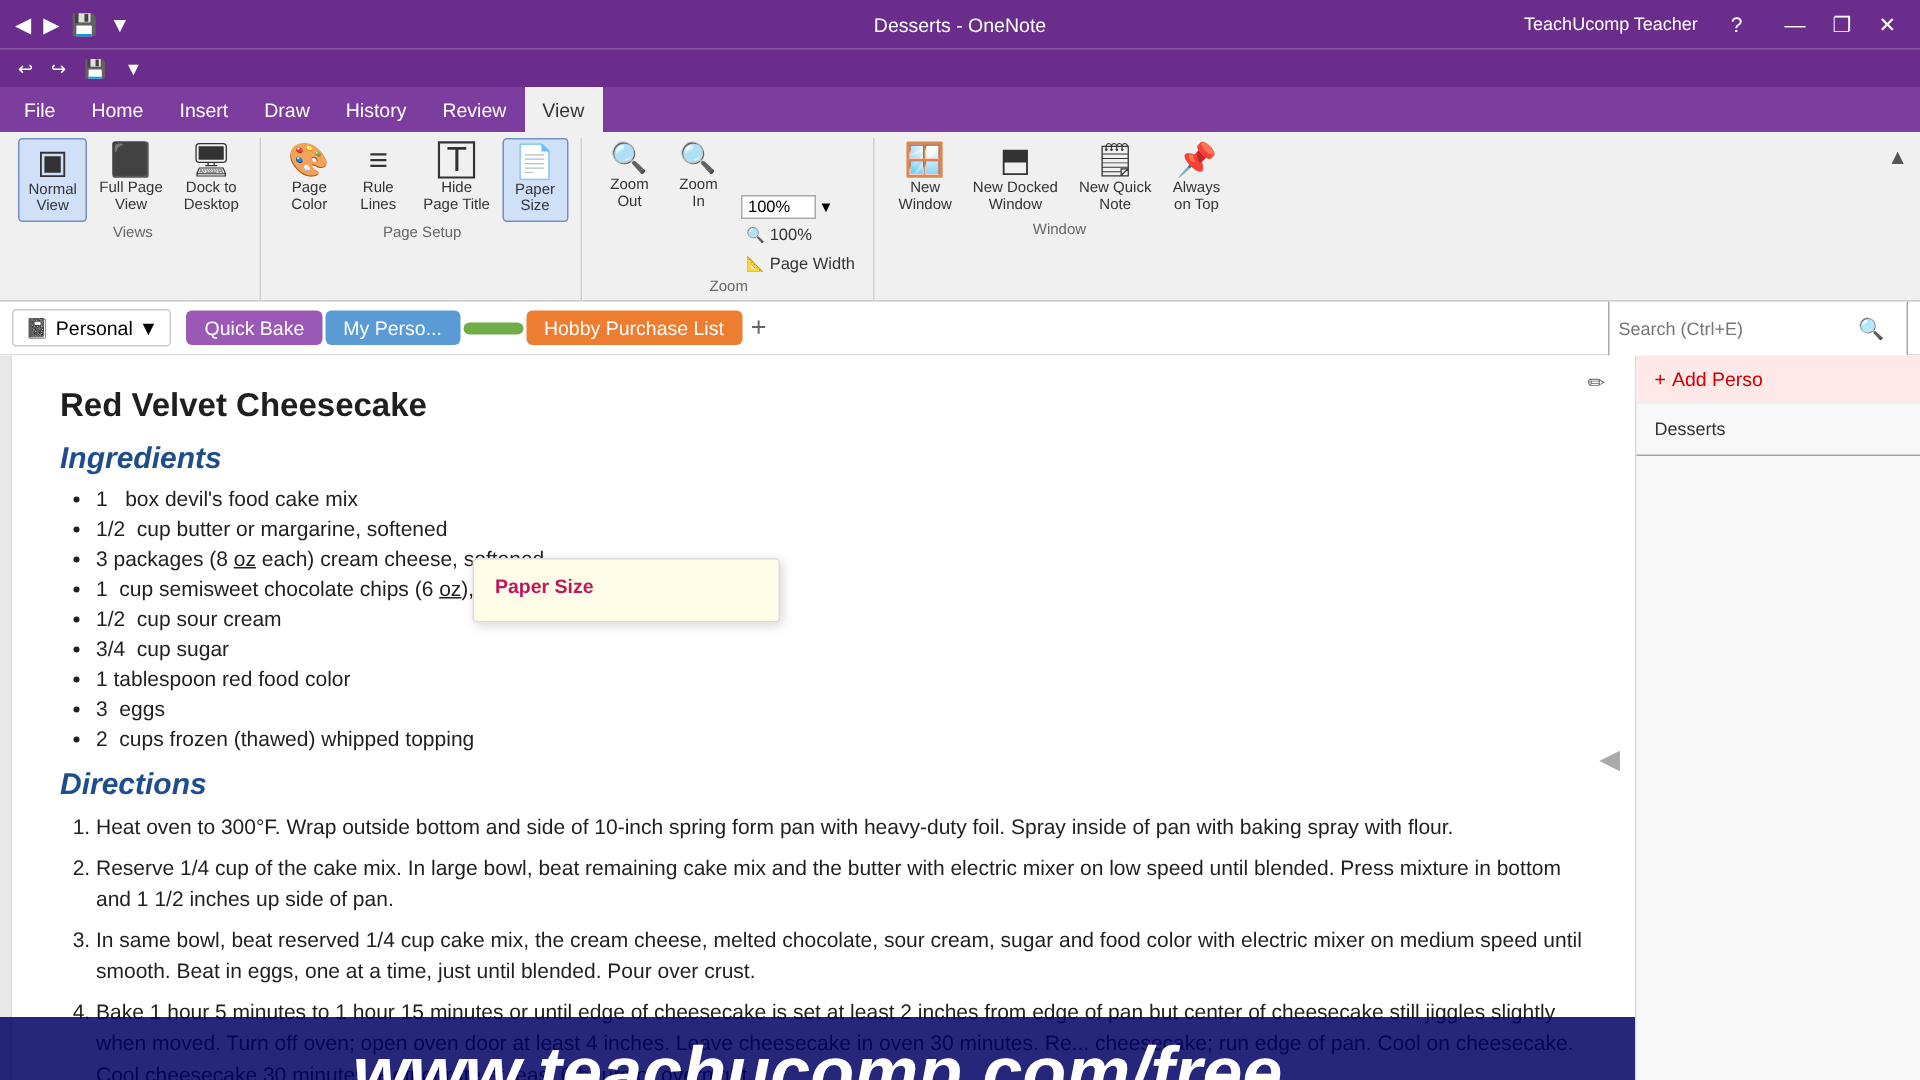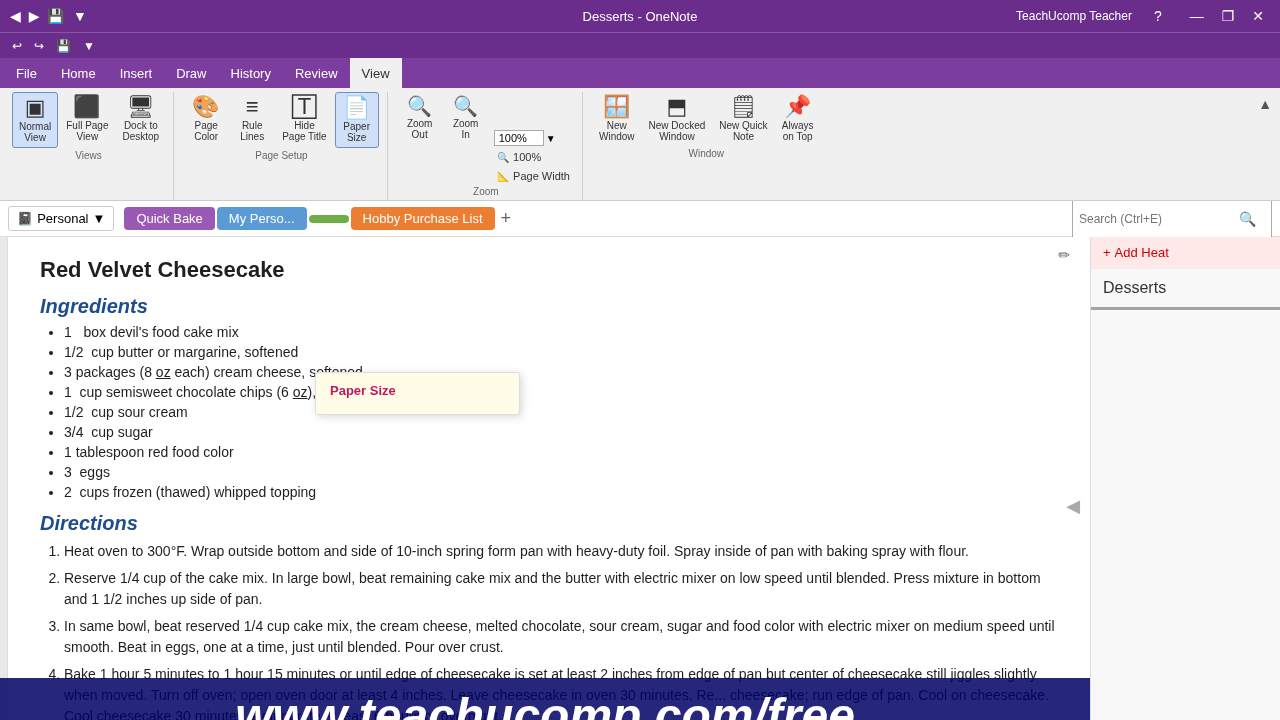--- a/index.html
+++ b/index.html
@@ -113,21 +113,21 @@
     .section-title { font-size: 20px; color: #1e4d8c; font-style: italic; font-weight: bold; margin: 12px 0 6px; }
     .ingredients-list { list-style: disc; padding-left: 24px; margin-bottom: 8px; }
     .ingredients-list li { margin-bottom: 4px; font-size: 14px; color: #1f1f1f; }
     .directions-list { list-style: decimal; padding-left: 24px; }
     .directions-list li { margin-bottom: 6px; font-size: 14px; color: #1f1f1f; line-height: 1.5; }
     .underline { text-decoration: underline; }
 
     
     .right-panel { width: 190px; background: #f8f8f8; border-left: 1px solid #ddd; display: flex; flex-direction: column; }
     .add-page-btn { display: flex; align-items: center; gap: 4px; padding: 8px 12px; color: #c00; cursor: pointer; font-size: 13px; border-bottom: 1px solid #eee; background: #ffe8e8; }
-    .page-list-item { padding: 10px 12px; font-size: 16px; color: #333; cursor: pointer; border-bottom: 3px solid #a3a3a3; }
+    .page-list-item { padding: 10px 12px; font-size: 12px; color: #333; cursor: pointer; border-bottom: 1px solid #a3a3a3; }
 
     
     .tooltip-popup {
       position: absolute;
       top: 135px;
       left: 315px;
       background: #fffde7;
       border: 1px solid #ddd;
       border-radius: 3px;
       padding: 10px 14px;
@@ -349,17 +349,17 @@
     <div class="tooltip-popup">
       <div class="tooltip-title">Paper Size</div>
     </div>
 
     <div class="watermark">www.teachucomp.com/free</div>
   </div>
 
   <div class="right-panel">
     <div class="add-page-btn">
       <span>+</span>
-      <span>Add Heat</span>
+      <span>Add Perso</span>
     </div>
     <div class="page-list-item">Desserts</div>
   </div>
 </div>
 
 </body></html>

